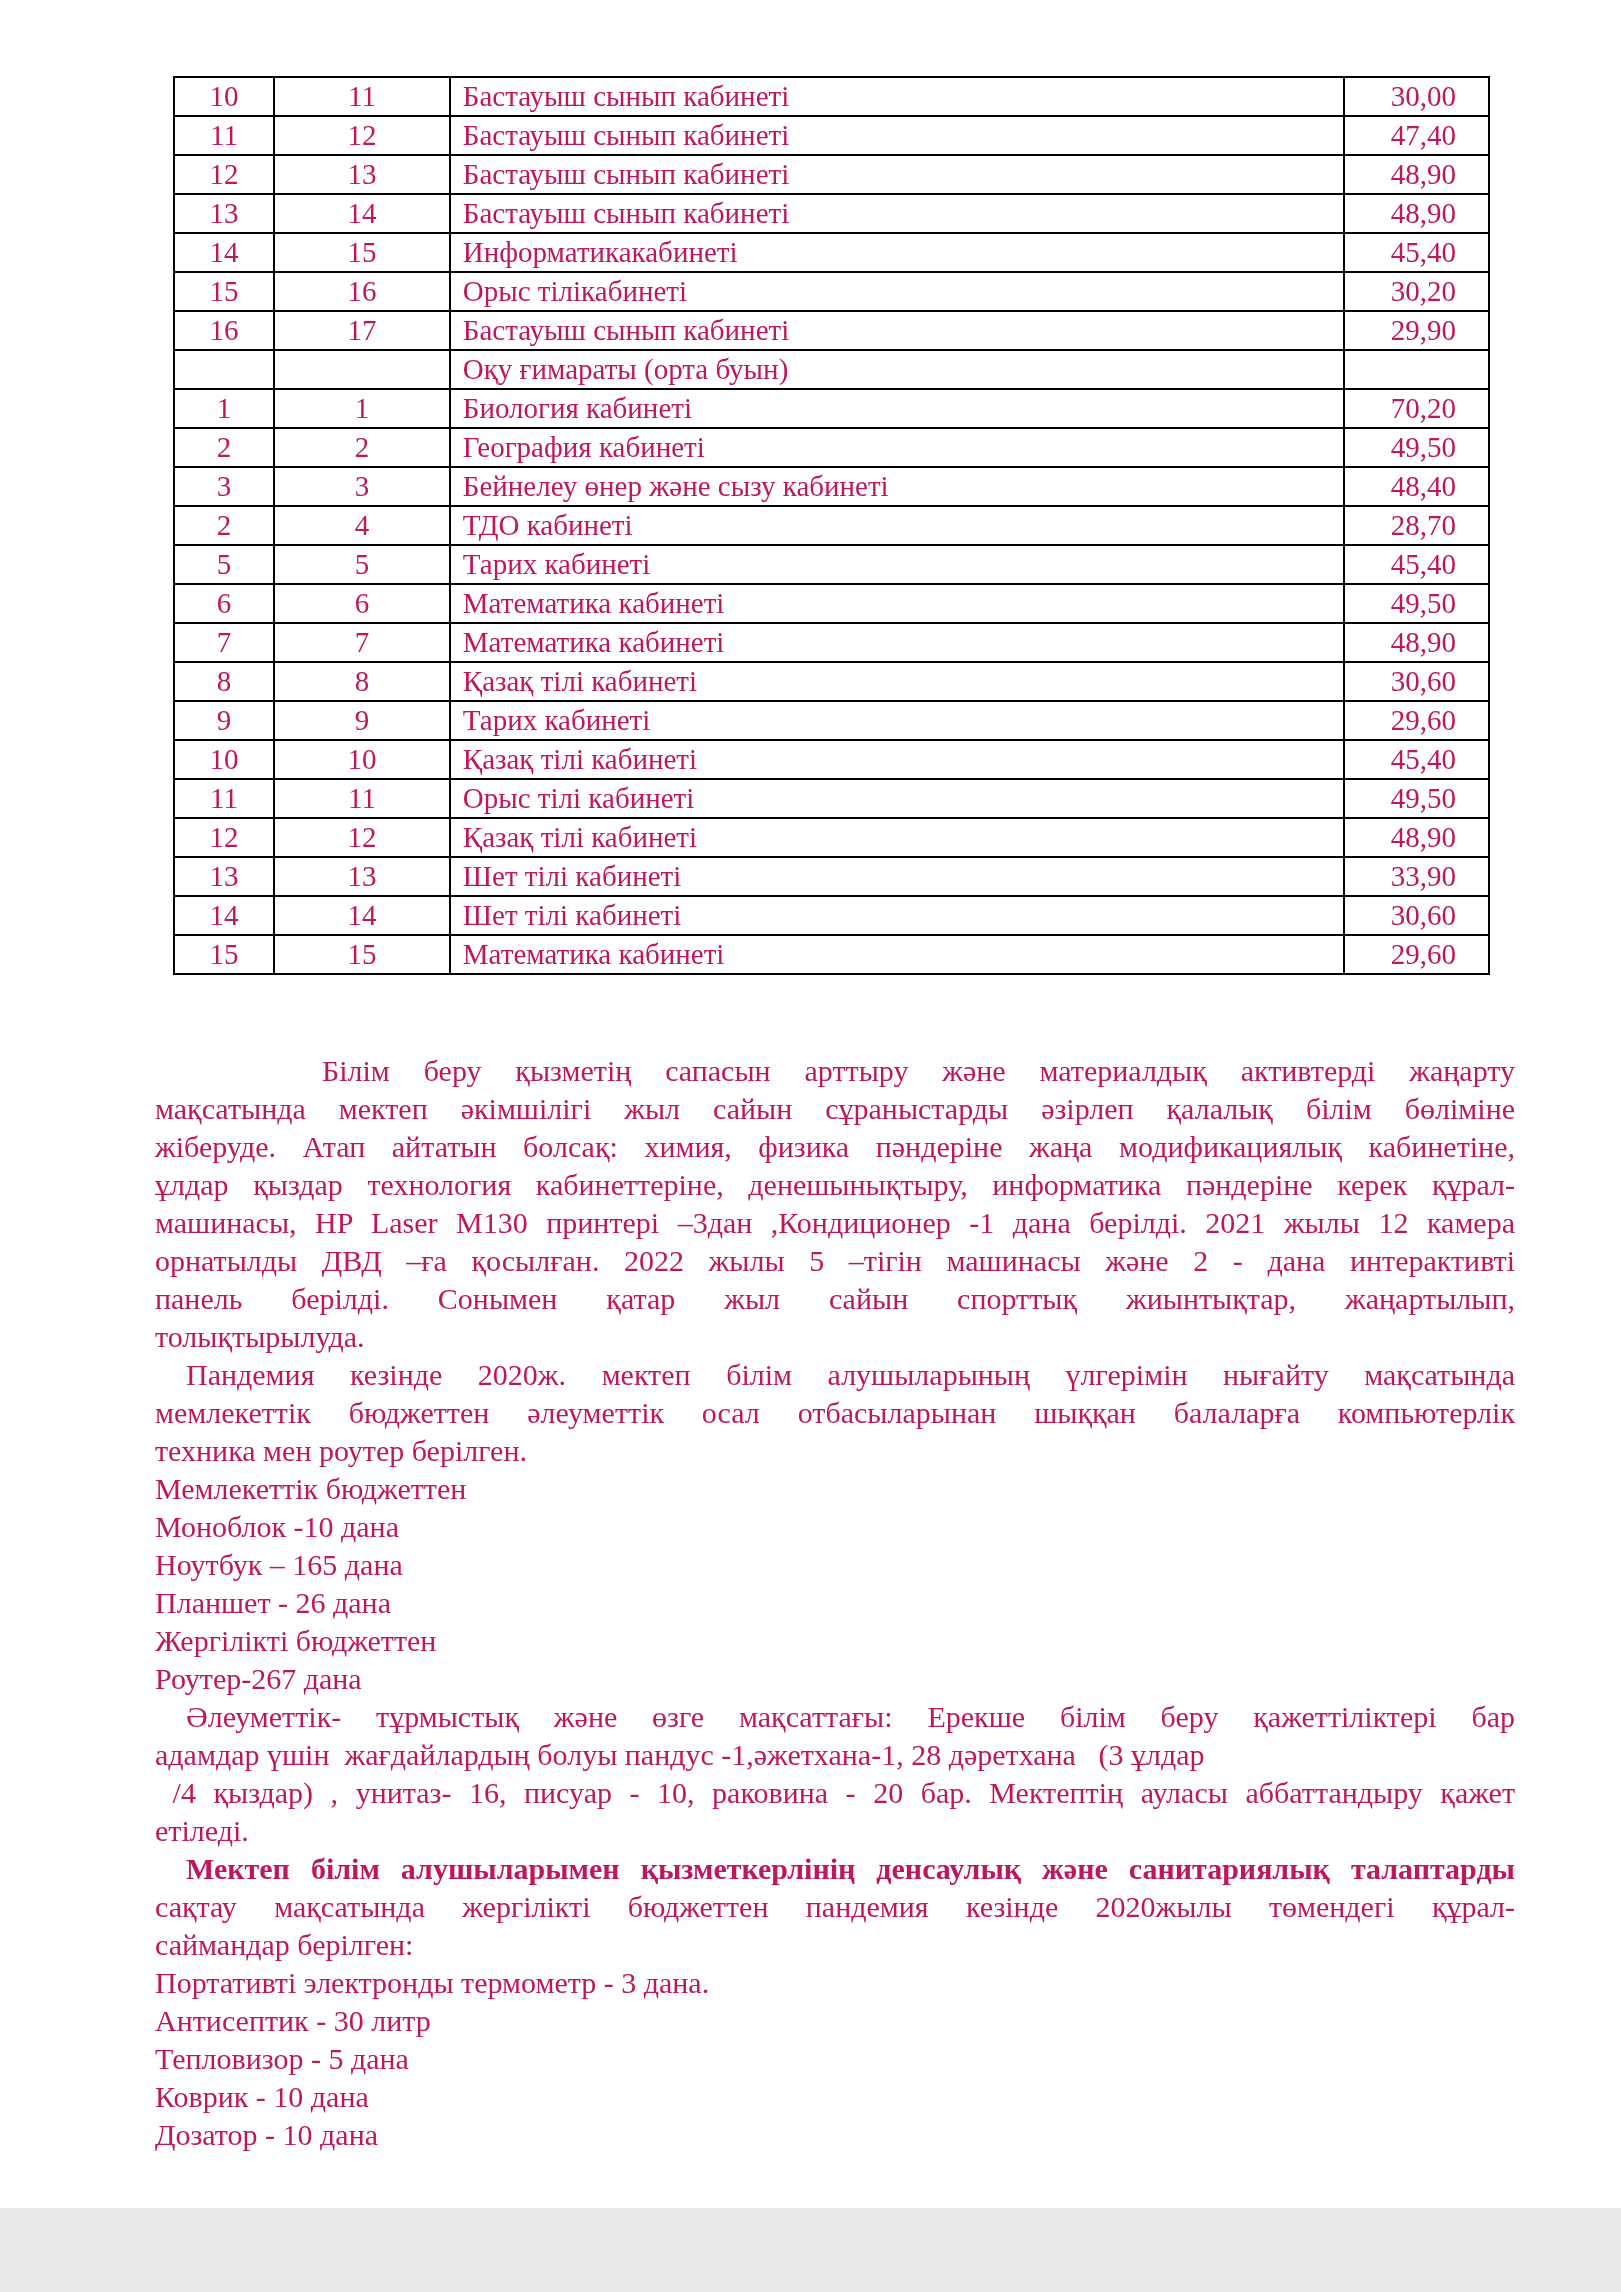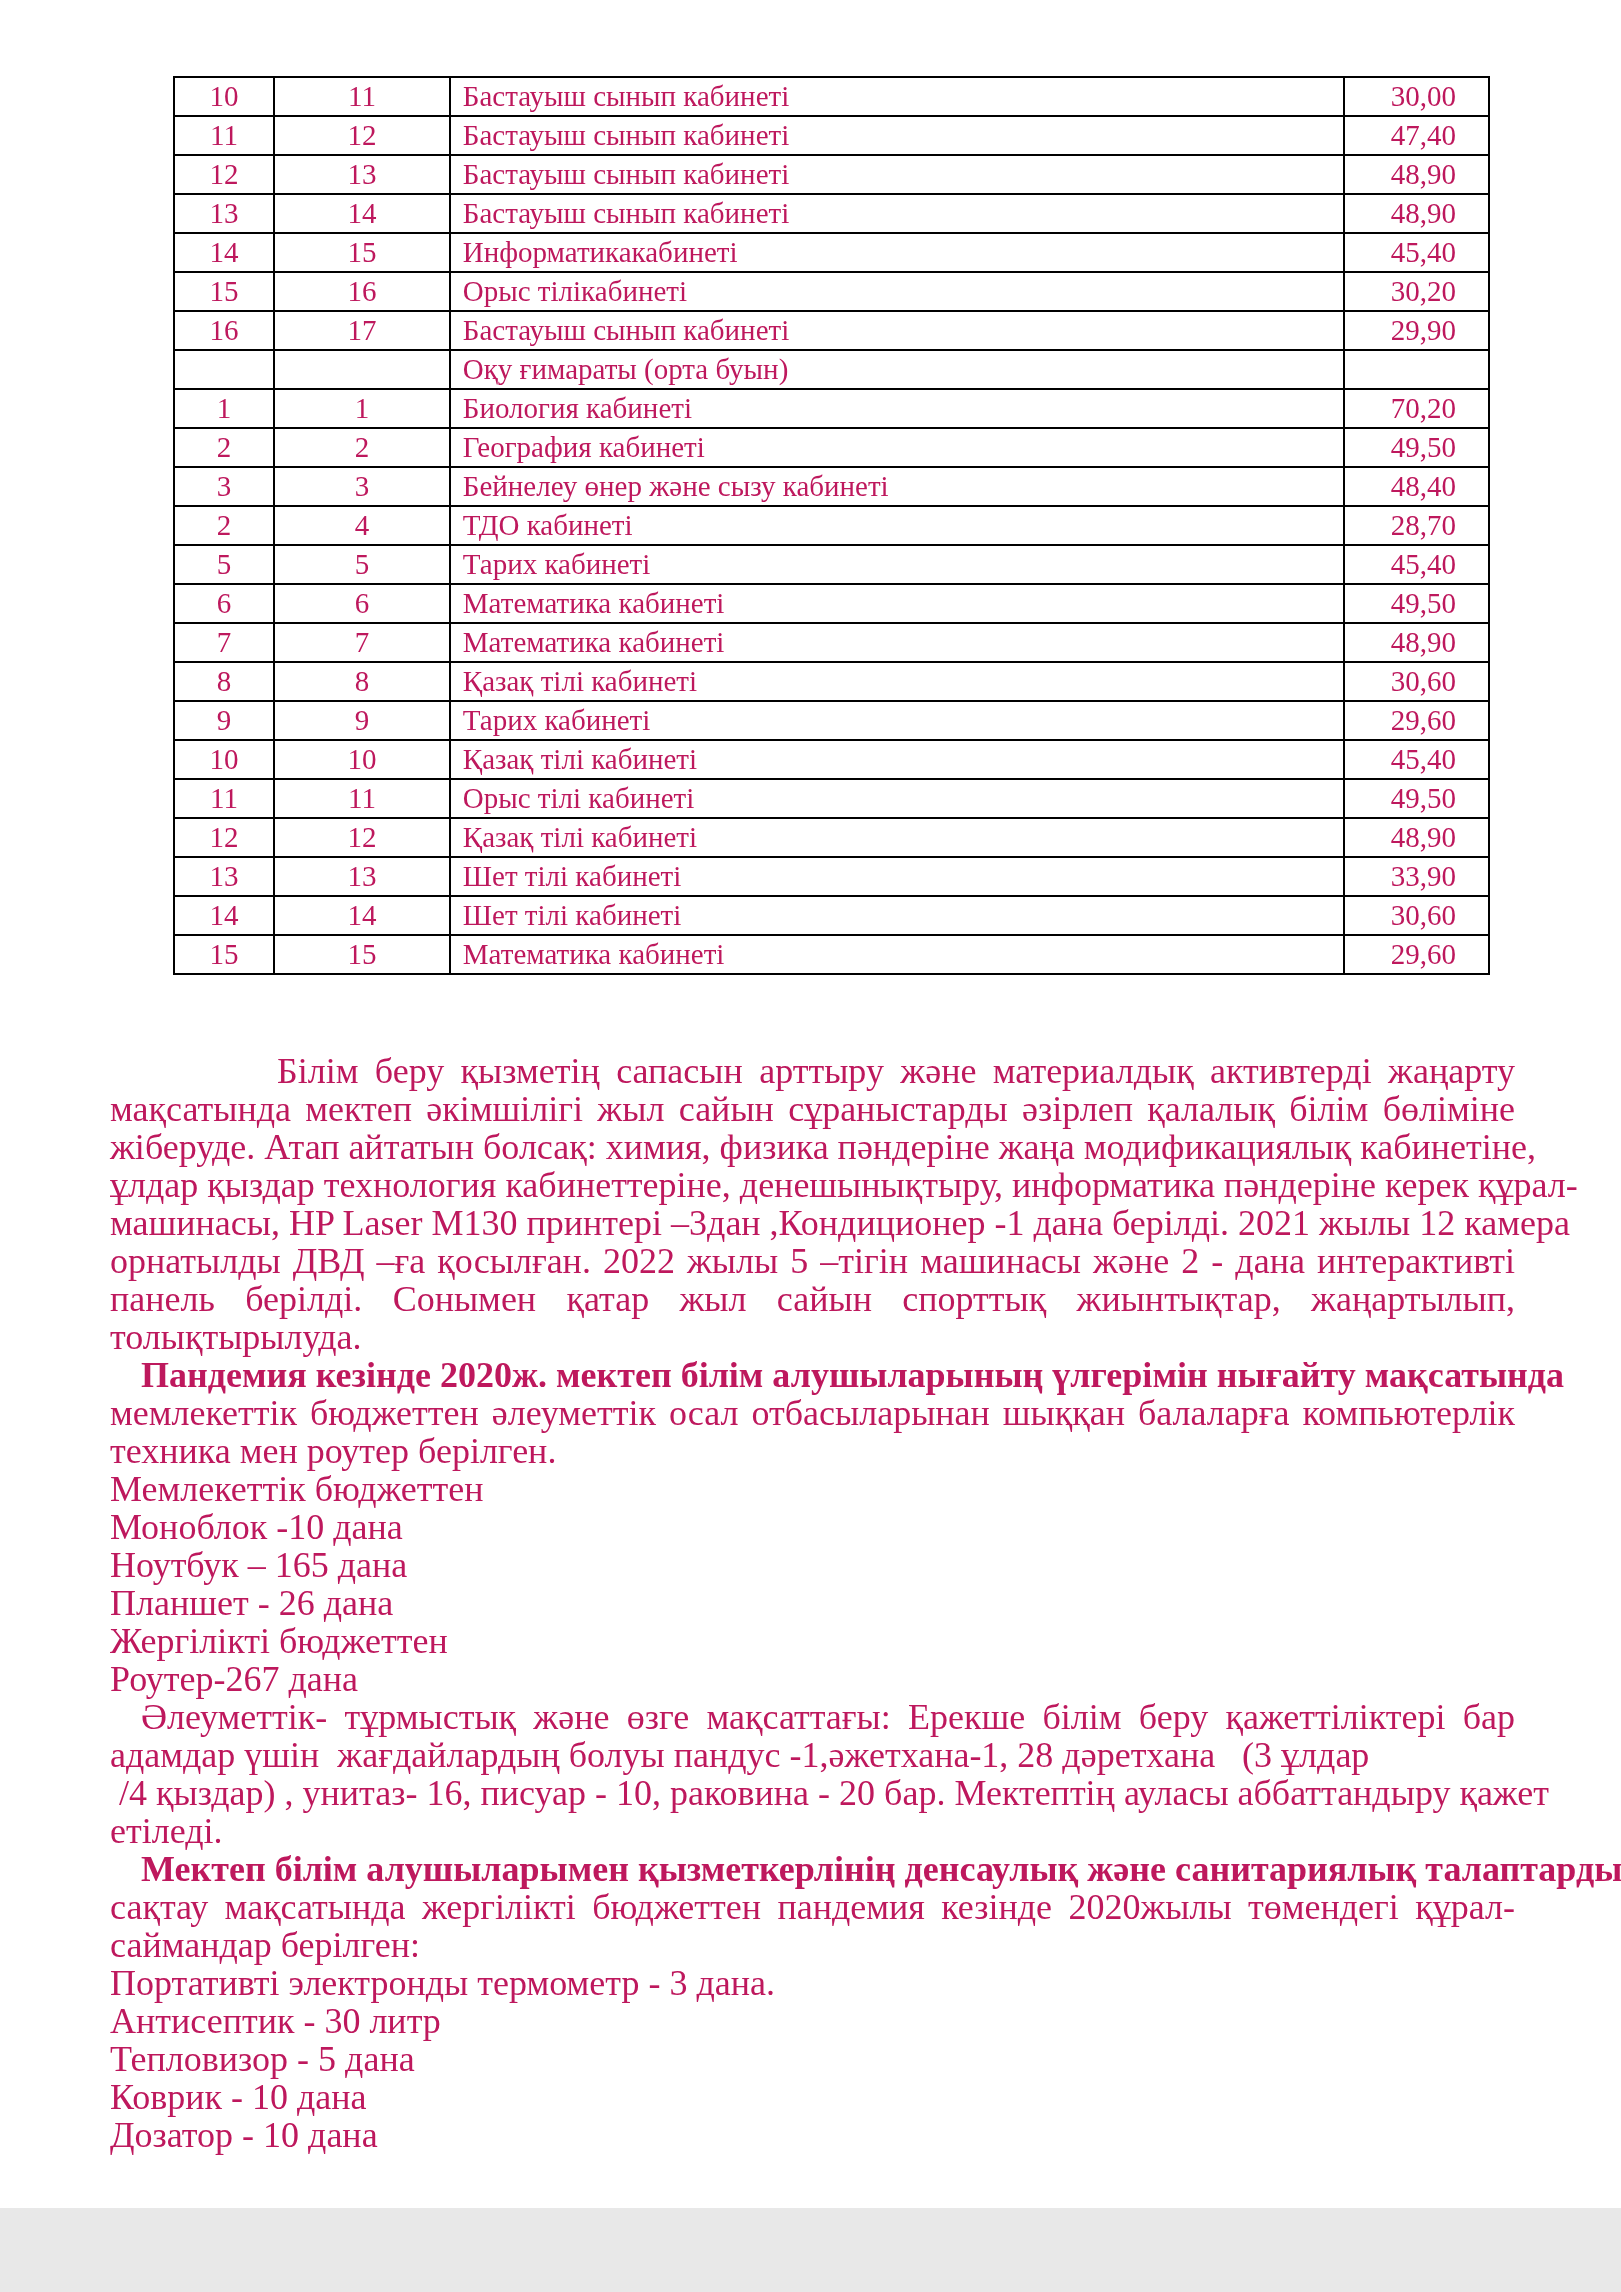--- a/index.html
+++ b/index.html
@@ -36,23 +36,24 @@
   #rooms-table td.col3 { text-align: center; padding-left: 13.7px; }
   #document-body {
     position: absolute;
     left: 110px;
     top: 1052px;
     width: 1405px;
   }
   .line {
     height: 38px;
     line-height: 38px;
-    font-size: 36px;
+    font-size: 30px;
     white-space: nowrap;
     overflow: visible;
+    margin-left: 45px;
   }
   .just { text-align: justify; text-align-last: justify; }
   .lft  { text-align: left; text-align-last: left; }
 </style>
 </head>
 <body>
 
 <div id="page">
 
   <table id="rooms-table">
@@ -206,21 +207,21 @@
 
   <div id="document-body">
       <div class="line just" style="padding-left: 167px;">Білім беру қызметің сапасын арттыру және материалдық активтерді жаңарту</div>
       <div class="line just">мақсатында мектеп әкімшілігі жыл сайын сұраныстарды әзірлеп қалалық білім бөліміне</div>
       <div class="line just">жіберуде. Атап айтатын болсақ: химия, физика пәндеріне жаңа модификациялық кабинетіне,</div>
       <div class="line just">ұлдар қыздар технология кабинеттеріне, денешынықтыру, информатика пәндеріне керек құрал-</div>
       <div class="line just">машинасы, HP Laser M130 принтері –3дан ,Кондиционер -1 дана берілді. 2021 жылы 12 камера</div>
       <div class="line just">орнатылды ДВД –ға қосылған. 2022 жылы 5 –тігін машинасы және 2 - дана интерактивті</div>
       <div class="line just">панель берілді. Сонымен қатар жыл сайын спорттық жиынтықтар, жаңартылып,</div>
       <div class="line lft">толықтырылуда.</div>
-      <div class="line just" style="padding-left: 31px; font-weight: bold;">Пандемия кезінде 2020ж. мектеп білім алушыларының үлгерімін нығайту мақсатында</div>
+      <div class="line just" style="padding-left: 31px;">Пандемия кезінде 2020ж. мектеп білім алушыларының үлгерімін нығайту мақсатында</div>
       <div class="line just">мемлекеттік бюджеттен әлеуметтік осал отбасыларынан шыққан балаларға компьютерлік</div>
       <div class="line lft">техника мен роутер берілген.</div>
       <div class="line lft">Мемлекеттік бюджеттен</div>
       <div class="line lft">Моноблок -10 дана</div>
       <div class="line lft">Ноутбук – 165 дана</div>
       <div class="line lft">Планшет - 26 дана</div>
       <div class="line lft">Жергілікті бюджеттен</div>
       <div class="line lft">Роутер-267 дана</div>
       <div class="line just" style="padding-left: 31px;">Әлеуметтік- тұрмыстық және өзге мақсаттағы: Ерекше білім беру қажеттіліктері бар</div>
       <div class="line lft">адамдар үшін&nbsp; жағдайлардың болуы пандус -1,әжетхана-1, 28 дәретхана &nbsp; (3 ұлдар</div>

